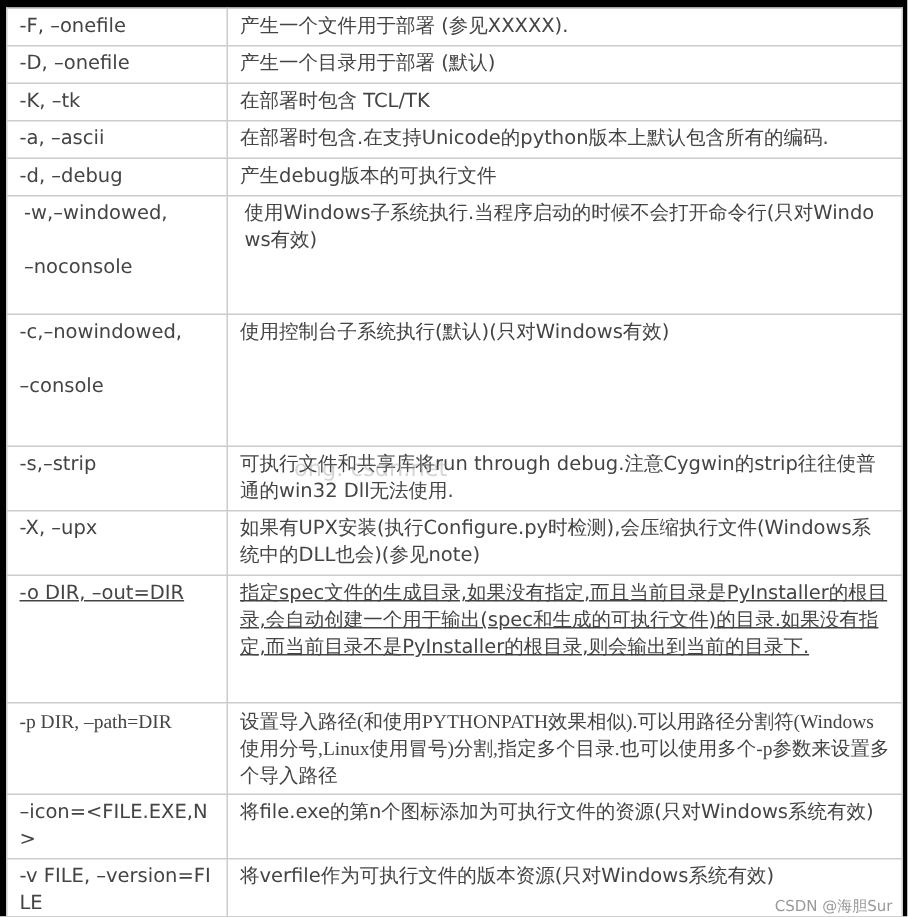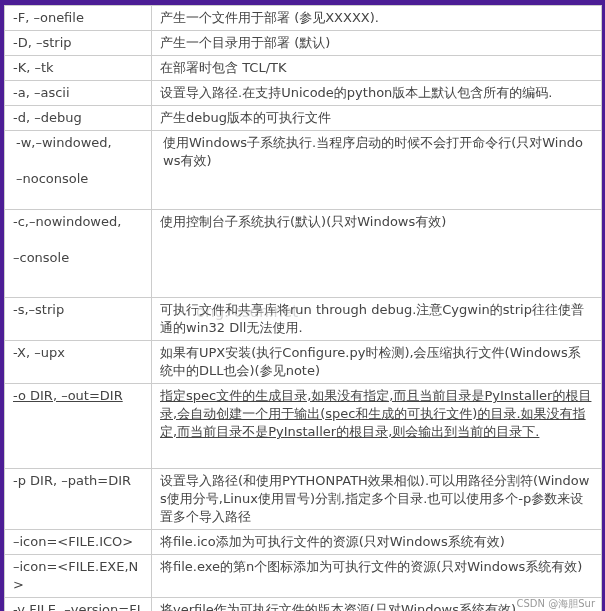--- a/index.html
+++ b/index.html
@@ -6,21 +6,21 @@
     margin: 0;
     padding: 0;
     background: #ffffff;
     font-family: "DejaVu Sans", "Liberation Sans", sans-serif;
   }
   .page {
     position: relative;
     width: 605px;
     height: 611px;
     overflow: hidden;
-    background: #4c1d95;
+    background: #000000;
   }
   table.options-table {
     border-collapse: collapse;
     table-layout: fixed;
     width: 597px;
     margin: 5px 4px 0 4px;
     background: #ffffff;
   }
   .options-table td {
     border: 1px solid #cccccc;
@@ -33,21 +33,21 @@
   }
   .options-table td.opt {
     white-space: pre-line;
   }
   .options-table col.c-opt  { width: 147px; }
   .options-table col.c-desc { width: 450px; }
   
   tbody tr:nth-child(6) td  { height: 72px; padding-left: 11px; }
   tbody tr:nth-child(7) td  { height: 81px; margin-top: 14px; }
   tbody tr:nth-child(10) td { height: 78px; text-decoration: underline; }
-  tbody tr:nth-child(11) td { height: 50px; }
+  tbody tr:nth-child(11) td { height: 50px; font-family: Liberation Serif, serif; }
 
   .wm-center {
     position: absolute;
     left: 196px;
     top: 303px;
     font-size: 15px;
     color: #888888;
     opacity: 0.35;
     pointer-events: none;
     white-space: nowrap;
@@ -70,30 +70,30 @@
     <colgroup>
       <col class="c-opt">
       <col class="c-desc">
     </colgroup>
     <tbody>
         <tr>
         <td class="opt">-F, –onefile</td>
         <td class="desc">产生一个文件用于部署 (参见XXXXX).</td>
       </tr>
         <tr>
-        <td class="opt">-D, –strip</td>
+        <td class="opt">-D, –onefile</td>
         <td class="desc">产生一个目录用于部署 (默认)</td>
       </tr>
         <tr>
         <td class="opt">-K, –tk</td>
         <td class="desc">在部署时包含 TCL/TK</td>
       </tr>
         <tr>
         <td class="opt">-a, –ascii</td>
-        <td class="desc">设置导入路径.在支持Unicode的python版本上默认包含所有的编码.</td>
+        <td class="desc">在部署时包含.在支持Unicode的python版本上默认包含所有的编码.</td>
       </tr>
         <tr>
         <td class="opt">-d, –debug</td>
         <td class="desc">产生debug版本的可执行文件</td>
       </tr>
         <tr>
         <td class="opt">-w,–windowed,
 
 –noconsole</td>
         <td class="desc">使用Windows子系统执行.当程序启动的时候不会打开命令行(只对Windows有效)</td>
@@ -114,24 +114,20 @@
       </tr>
         <tr>
         <td class="opt">-o DIR, –out=DIR</td>
         <td class="desc">指定spec文件的生成目录,如果没有指定,而且当前目录是PyInstaller的根目录,会自动创建一个用于输出(spec和生成的可执行文件)的目录.如果没有指定,而当前目录不是PyInstaller的根目录,则会输出到当前的目录下.</td>
       </tr>
         <tr>
         <td class="opt">-p DIR, –path=DIR</td>
         <td class="desc">设置导入路径(和使用PYTHONPATH效果相似).可以用路径分割符(Windows使用分号,Linux使用冒号)分割,指定多个目录.也可以使用多个-p参数来设置多个导入路径</td>
       </tr>
         <tr>
-        <td class="opt">–icon=&lt;FILE.ICO&gt;</td>
-        <td class="desc">将file.ico添加为可执行文件的资源(只对Windows系统有效)</td>
-      </tr>
-        <tr>
         <td class="opt">–icon=&lt;FILE.EXE,N&gt;</td>
         <td class="desc">将file.exe的第n个图标添加为可执行文件的资源(只对Windows系统有效)</td>
       </tr>
         <tr>
         <td class="opt">-v FILE, –version=FILE</td>
         <td class="desc">将verfile作为可执行文件的版本资源(只对Windows系统有效)</td>
       </tr>
       </tbody>
   </table>
 

